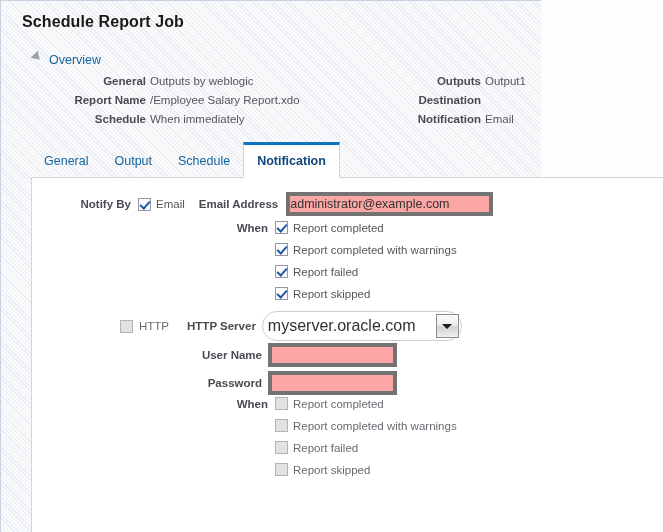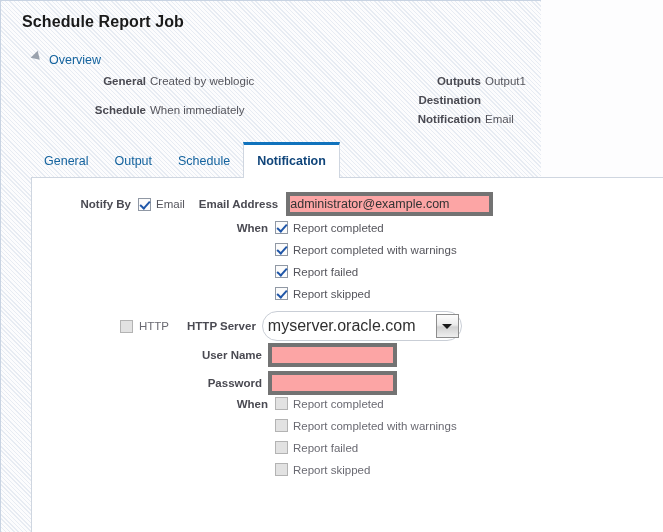--- a/index.html
+++ b/index.html
@@ -262,21 +262,25 @@
   <div id="overview">
     <div id="overview-header">
       <span class="disclosure-tri"></span>
       <span id="overview-label">Overview</span>
     </div>
 
     <div id="overview-grid">
       <div class="ov-col ov-col-left">
         <div class="ov-row">
           <span class="ov-lbl">General</span>
-          <span class="ov-val">Created by weblogic</span>
+          <span class="ov-val">Outputs by weblogic</span>
+        </div>
+        <div class="ov-row">
+          <span class="ov-lbl">Report Name</span>
+          <span class="ov-val">/Employee Salary Report.xdo</span>
         </div>
         <div class="ov-row">
           <span class="ov-lbl">Schedule</span>
           <span class="ov-val">When immediately</span>
         </div>
       </div>
 
       <div class="ov-col ov-col-right">
         <div class="ov-row">
           <span class="ov-lbl">Outputs</span>

